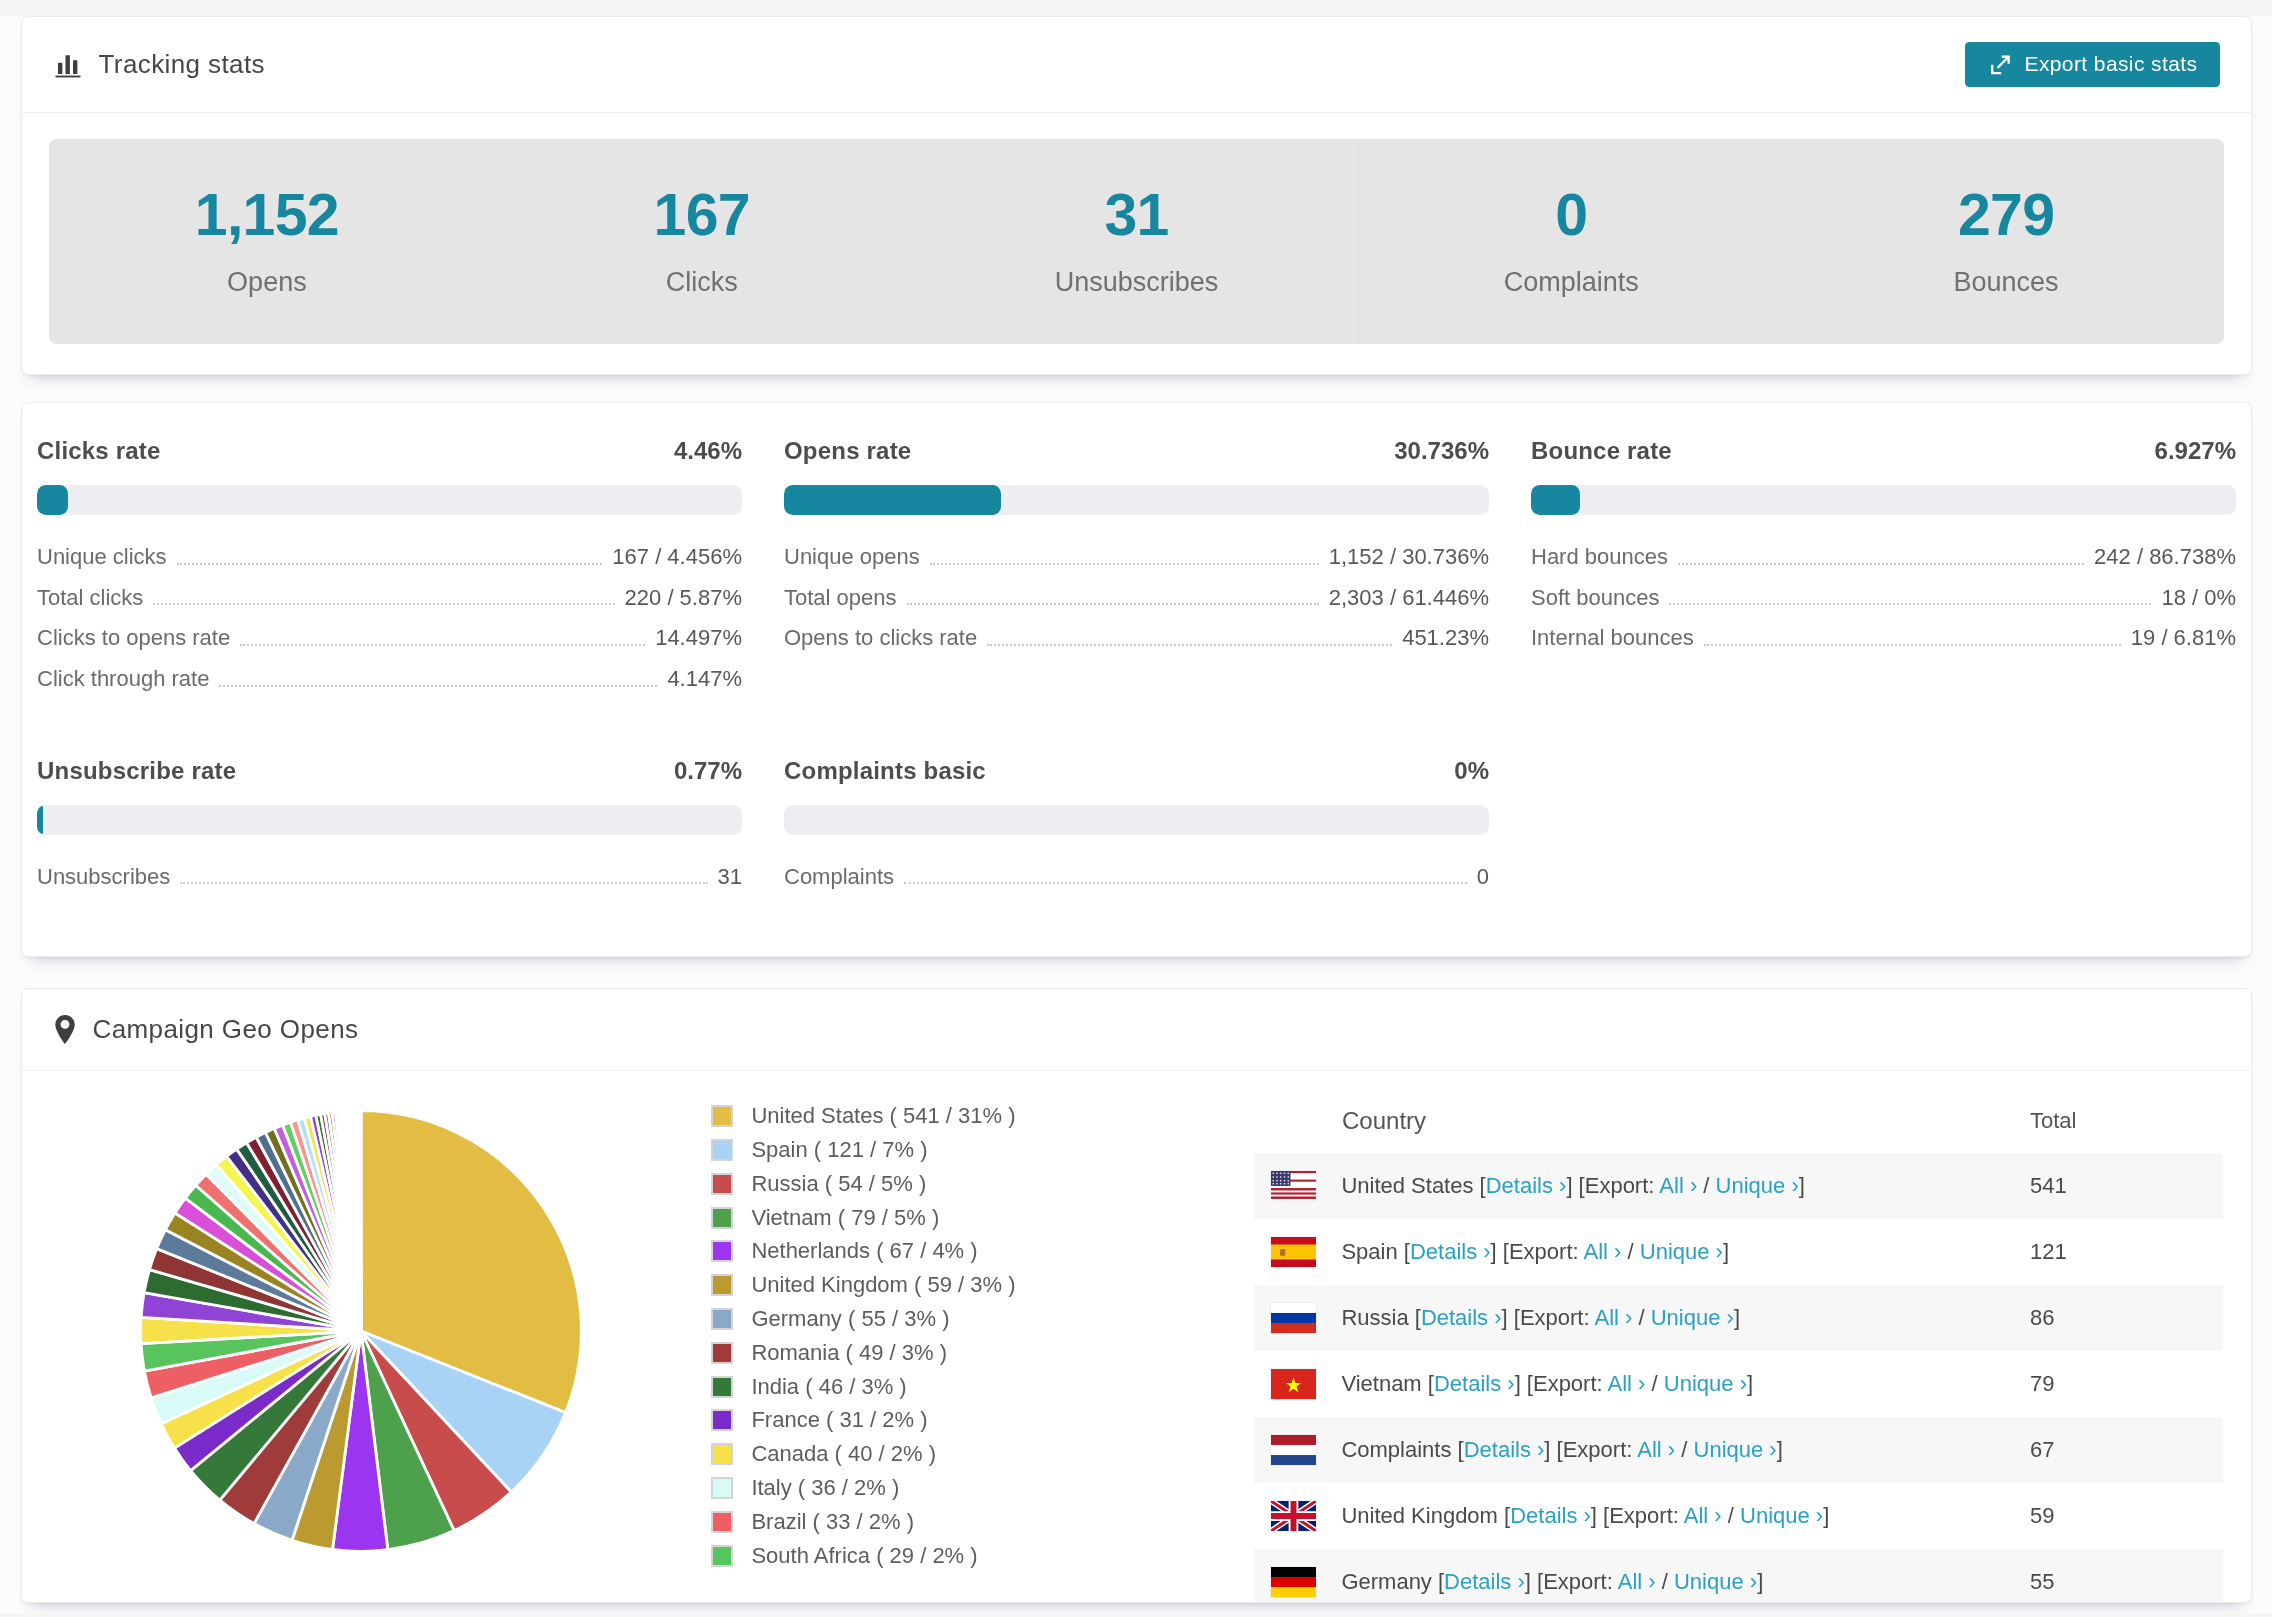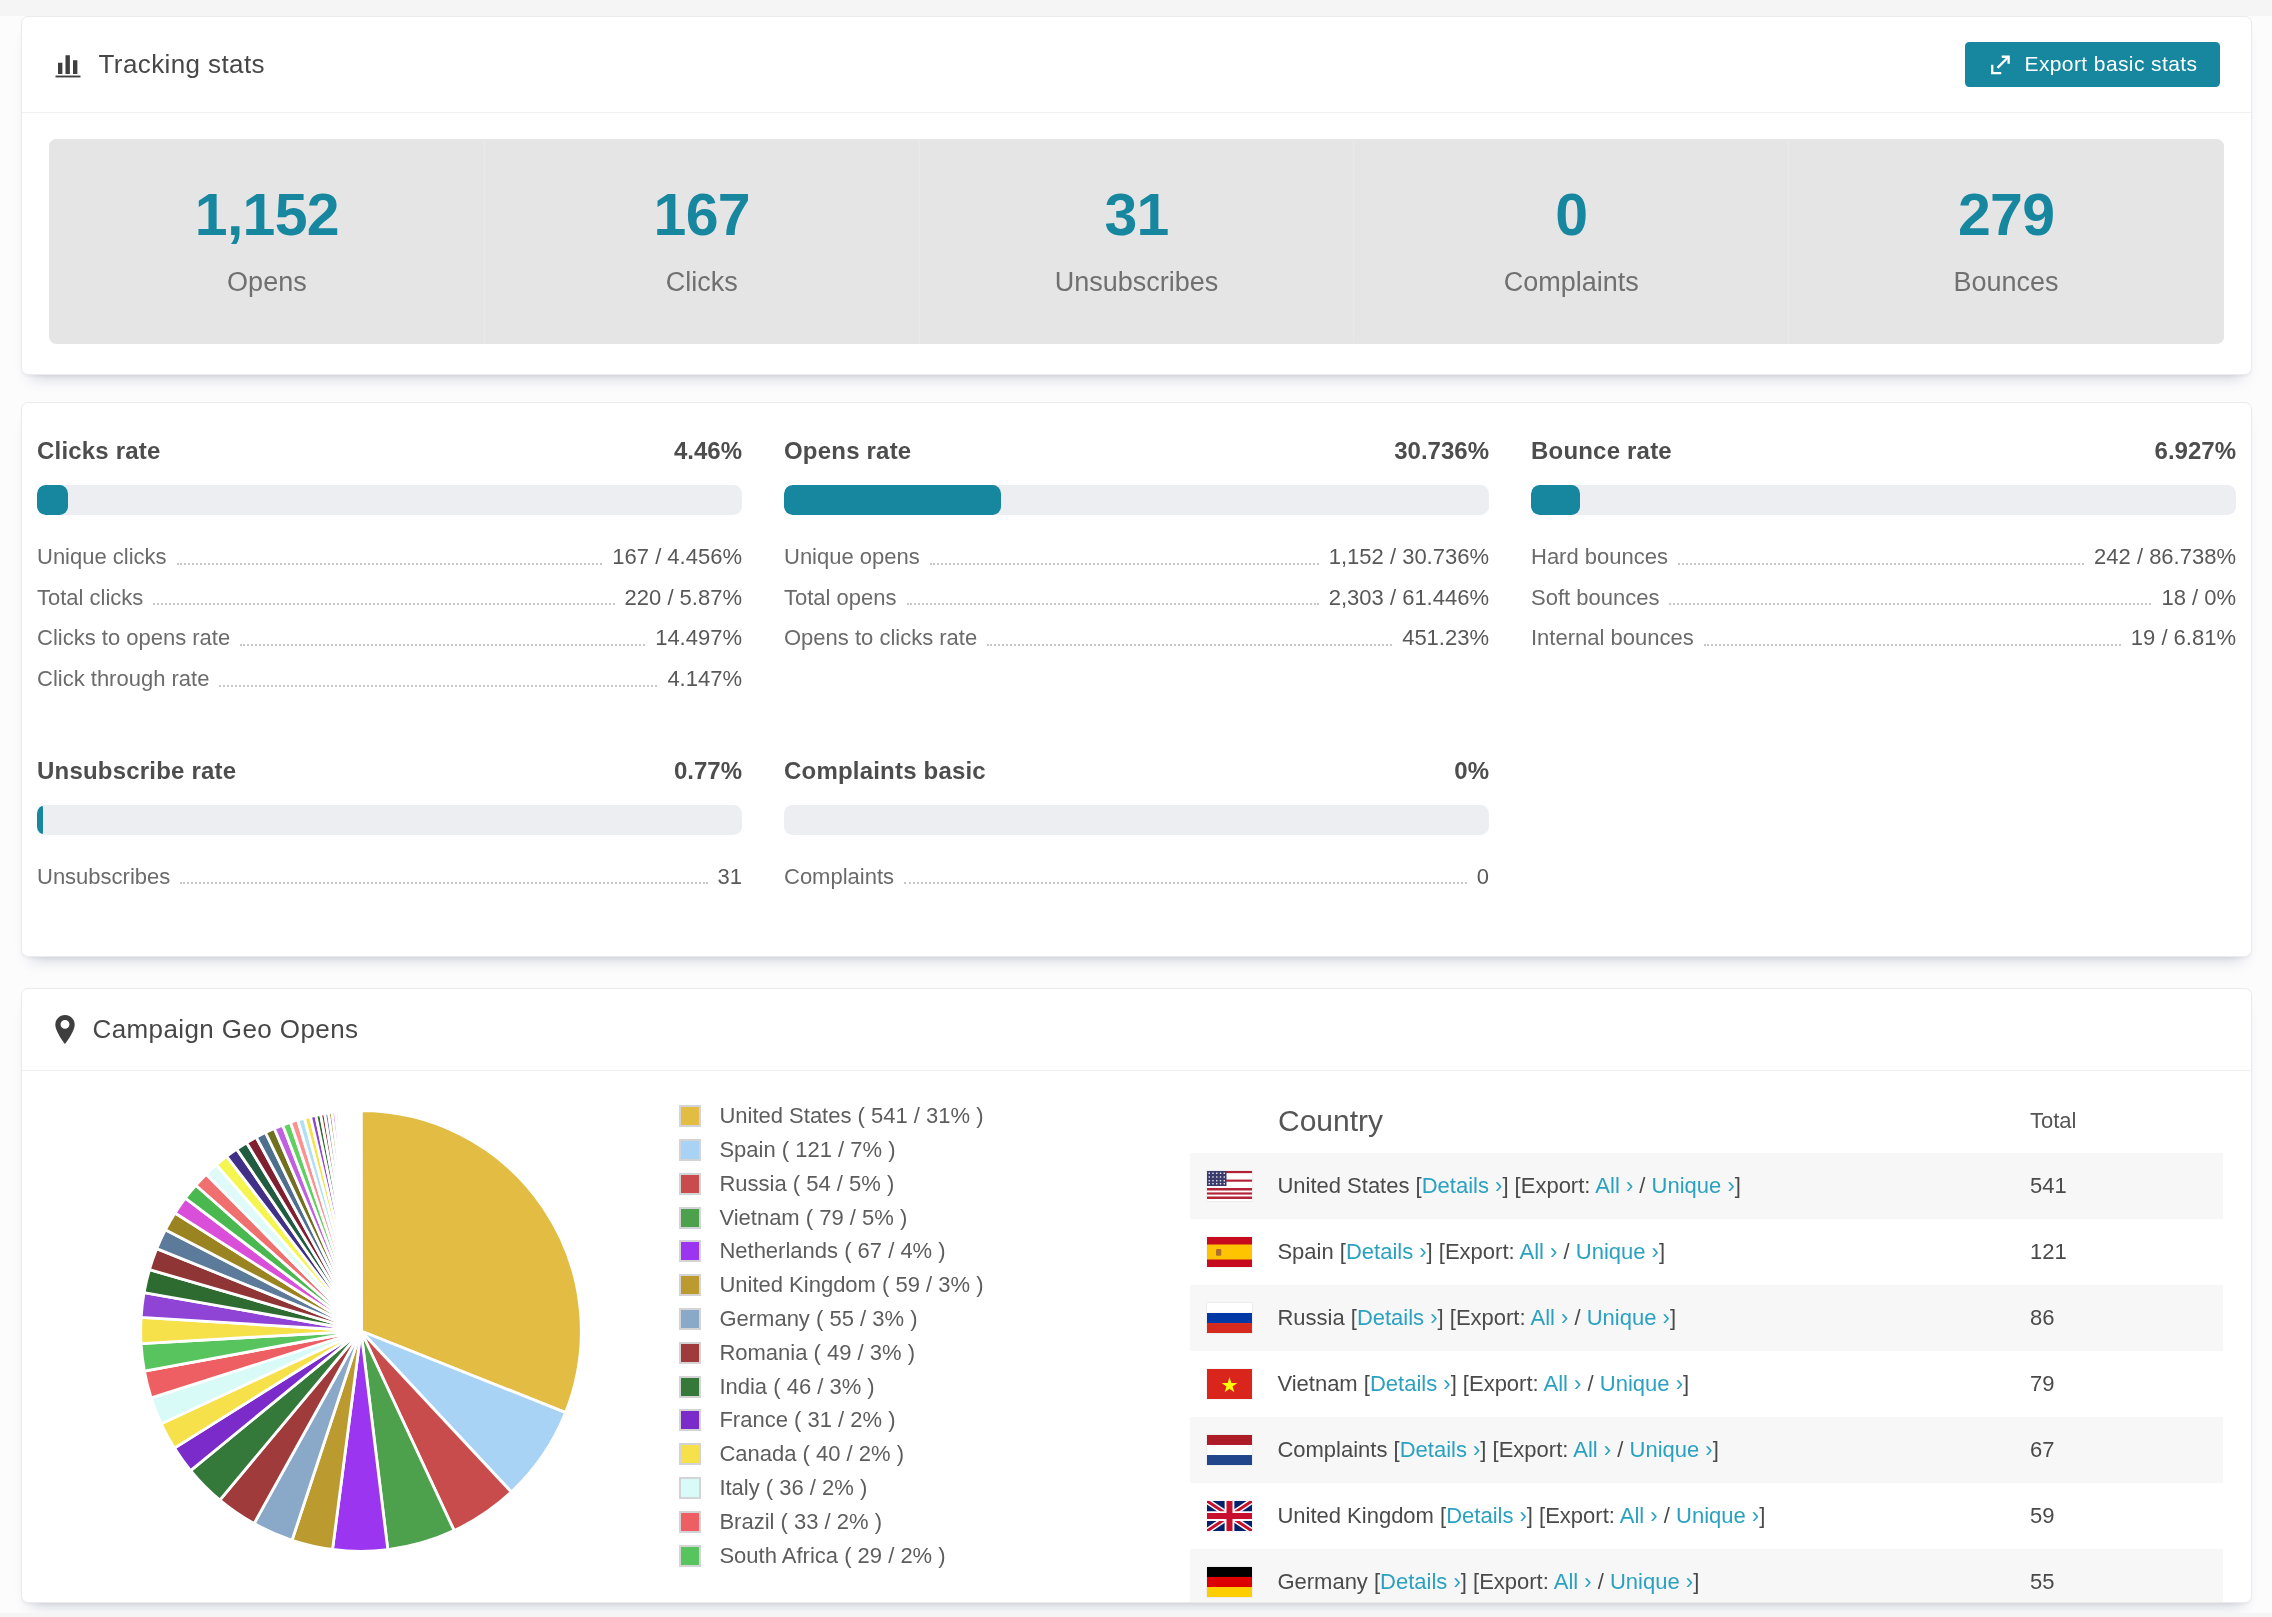--- a/index.html
+++ b/index.html
@@ -43,30 +43,30 @@
   .bar{height:30px;border-radius:8.5px;background:var(--track);overflow:hidden;}
   .bar-fill{height:100%;border-radius:8.5px;background:var(--accent);}
   .rate-rows{list-style:none;margin-top:28px;}
   .rate-rows li{display:flex;align-items:flex-end;font-size:22px;line-height:28px;margin-bottom:12.7px;}
   .rr-label{color:var(--label);white-space:nowrap;}
   .rr-leader{flex:1;border-bottom:2.1px dotted #c8c8cb;margin:0 10px 6.4px;}
   .rr-value{color:var(--value);white-space:nowrap;}
 
   
   .card-geo{margin-top:31px;height:615px;overflow:hidden;position:relative;}
-  .geo-content{display:flex;align-items:flex-start;padding:0 28px 0 106px;}
+  .geo-content{display:flex;align-items:flex-start;padding:0 28px 0 106px;gap:32px;}
   .pie-wrap{width:466px;margin-top:27px;flex:none;}
   .legend{list-style:none;width:395px;margin-left:85px;margin-top:32px;flex:none;}
   .legend li{display:flex;align-items:center;margin-bottom:7.8px;}
   .legend-swatch{width:22px;height:22px;border:2.1px solid #d4d4d6;flex:none;}
   .legend-label{margin-left:18.4px;font-size:22px;color:#5d5d5d;white-space:nowrap;}
 
   .geo-table{flex:1;margin-left:116px;margin-top:17px;}
   .g-head{display:flex;align-items:center;height:65px;padding:0 17px;}
-  .g-head .col-country{font-size:30px;color:#555;margin-left:71px;}
+  .g-head .col-country{font-size:24px;color:#555;margin-left:71px;}
   .g-head .col-total{font-size:22px;color:#555;width:176px;margin-left:auto;flex:none;}
   .trow{display:flex;align-items:center;height:66px;padding:0 17px;}
   .trow.stripe{background:#f7f7f8;}
   .flag{width:45px;height:30px;flex:none;display:inline-flex;box-shadow:0 0 0 0.7px rgba(0,0,0,.06);}
   .flag svg{width:100%;height:100%;}
   .country-cell{flex:1;margin-left:25.4px;font-size:22px;color:#4a4a4a;white-space:nowrap;}
   .country-cell a{color:var(--link);text-decoration:none;cursor:pointer;}
   .total-cell{width:176px;flex:none;font-size:22px;color:#4a4a4a;}
 </style>
 </head>

